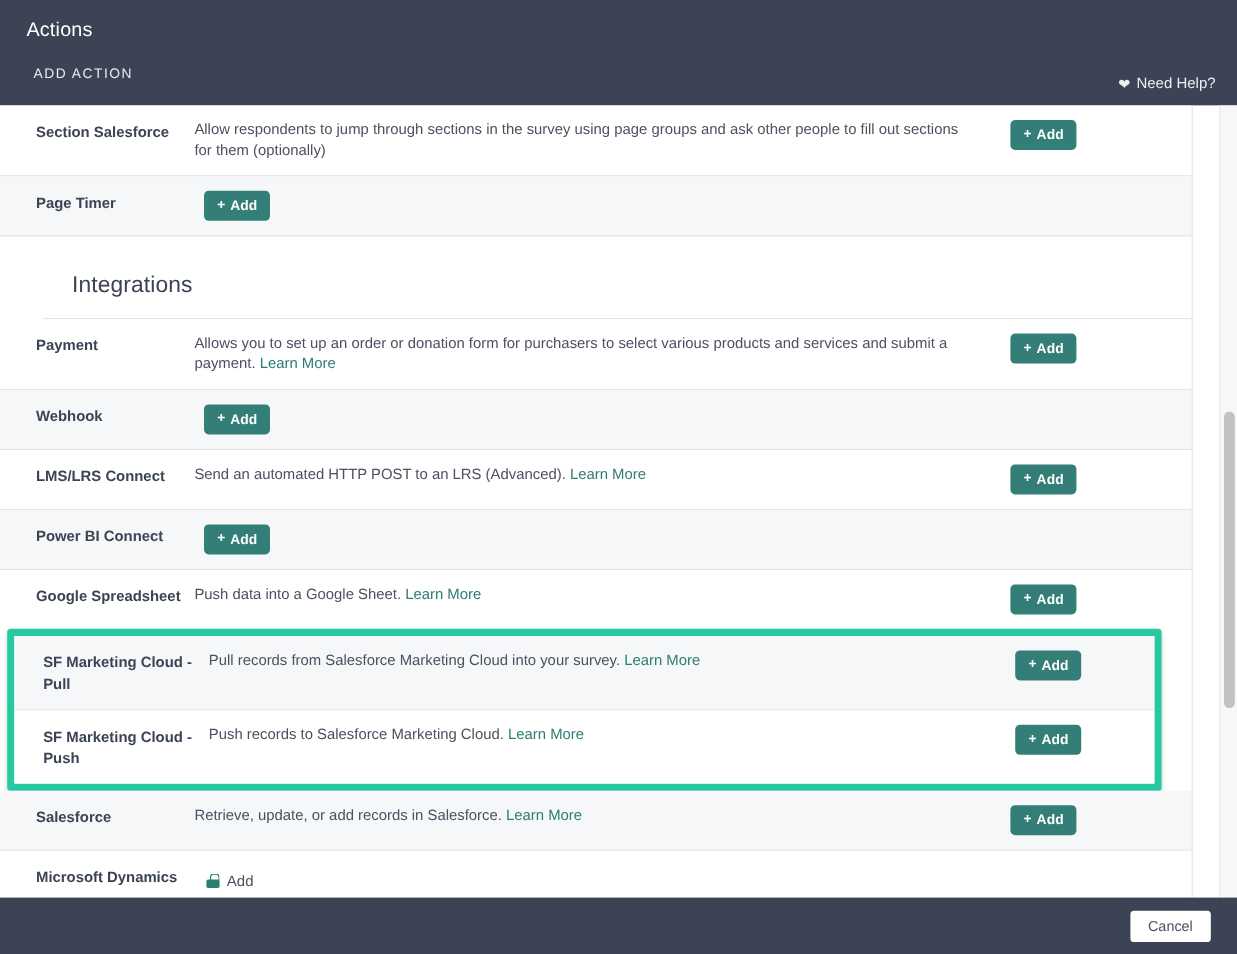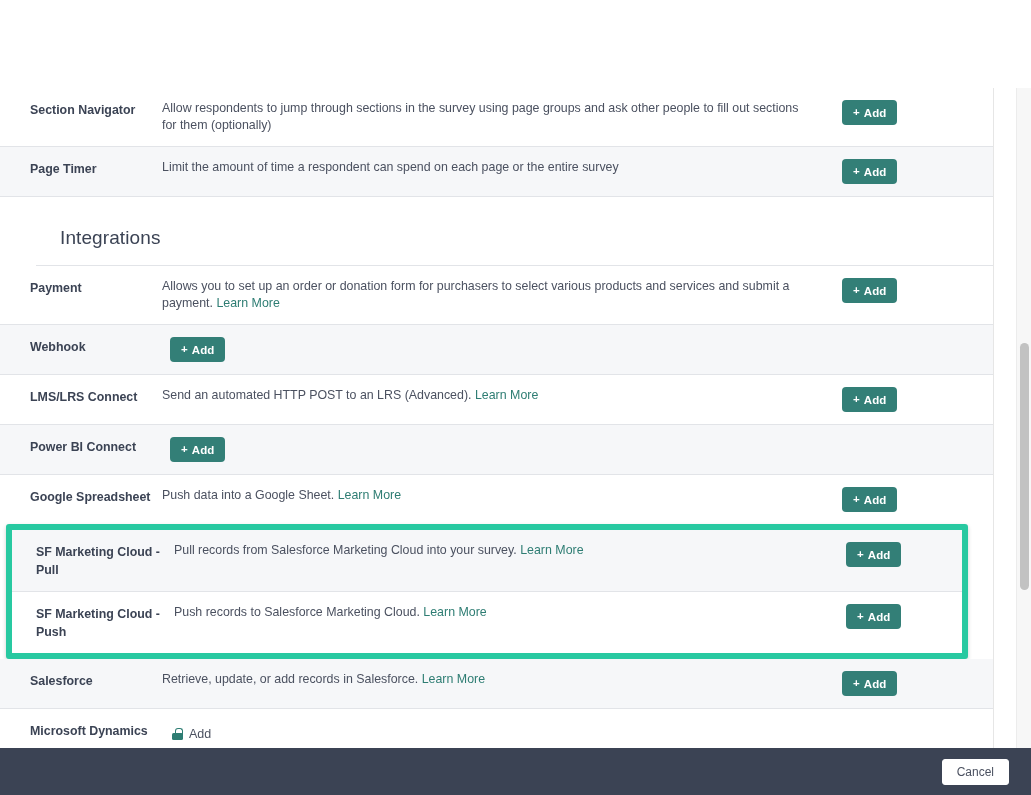--- a/index.html
+++ b/index.html
@@ -264,40 +264,48 @@
     font-size: 12px;
     padding: 5px 14px;
     cursor: pointer;
   }
 </style>
 </head>
 <body>
 
 <div id="app">
 
+  <div class="top-header">
+    <div class="app-title">Actions</div>
+    <div class="need-help">
+      <span class="heart">❤</span><span>Need Help?</span>
+    </div>
+    <div class="tabbar">
+      <div class="tab">ADD ACTION</div>
+    </div>
+  </div>
 
   <div class="body-scroll">
     <div class="content-col">
 
       <div>
 
         <div class="row">
-          <div class="cell-name">Section Navigator</div>
+          <div class="cell-name">Section Salesforce</div>
           <div class="cell-desc">Allow respondents to jump through sections in the survey using page groups and ask other people to fill out sections for them (optionally)</div>
           <div class="cell-action">
             <button class="btn-add">
                 <span class="plus">+</span>
                 <span>Add</span>
               </button>
           </div>
         </div>
 
         <div class="row alt">
           <div class="cell-name">Page Timer</div>
-          <div class="cell-desc">Limit the amount of time a respondent can spend on each page or the entire survey</div>
           <div class="cell-action">
             <button class="btn-add">
                 <span class="plus">+</span>
                 <span>Add</span>
               </button>
           </div>
         </div>
 
       </div>
 

